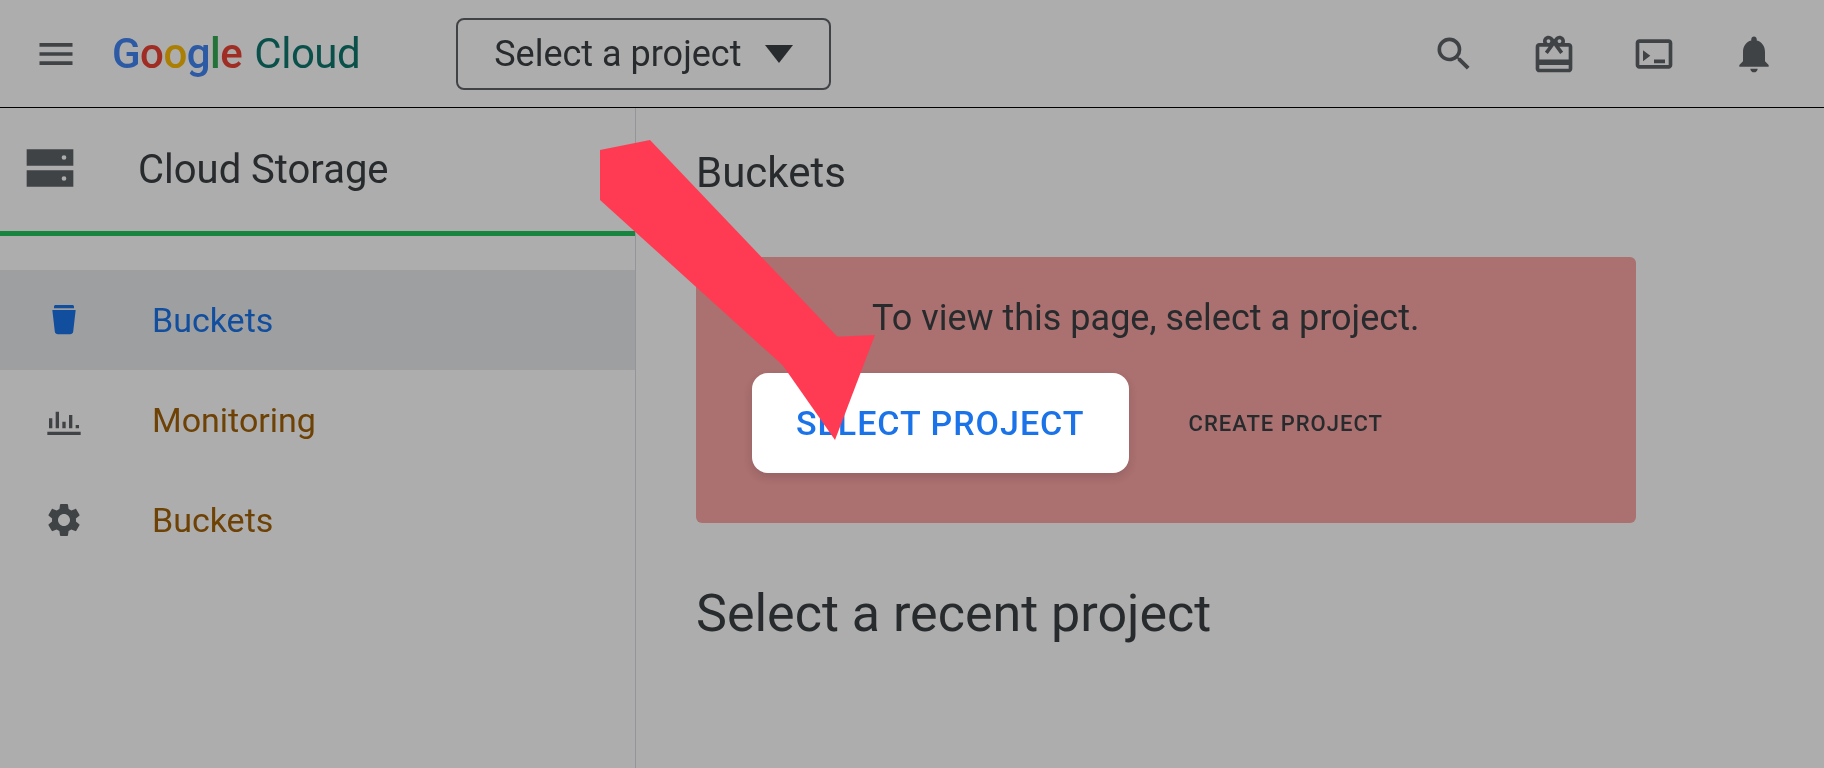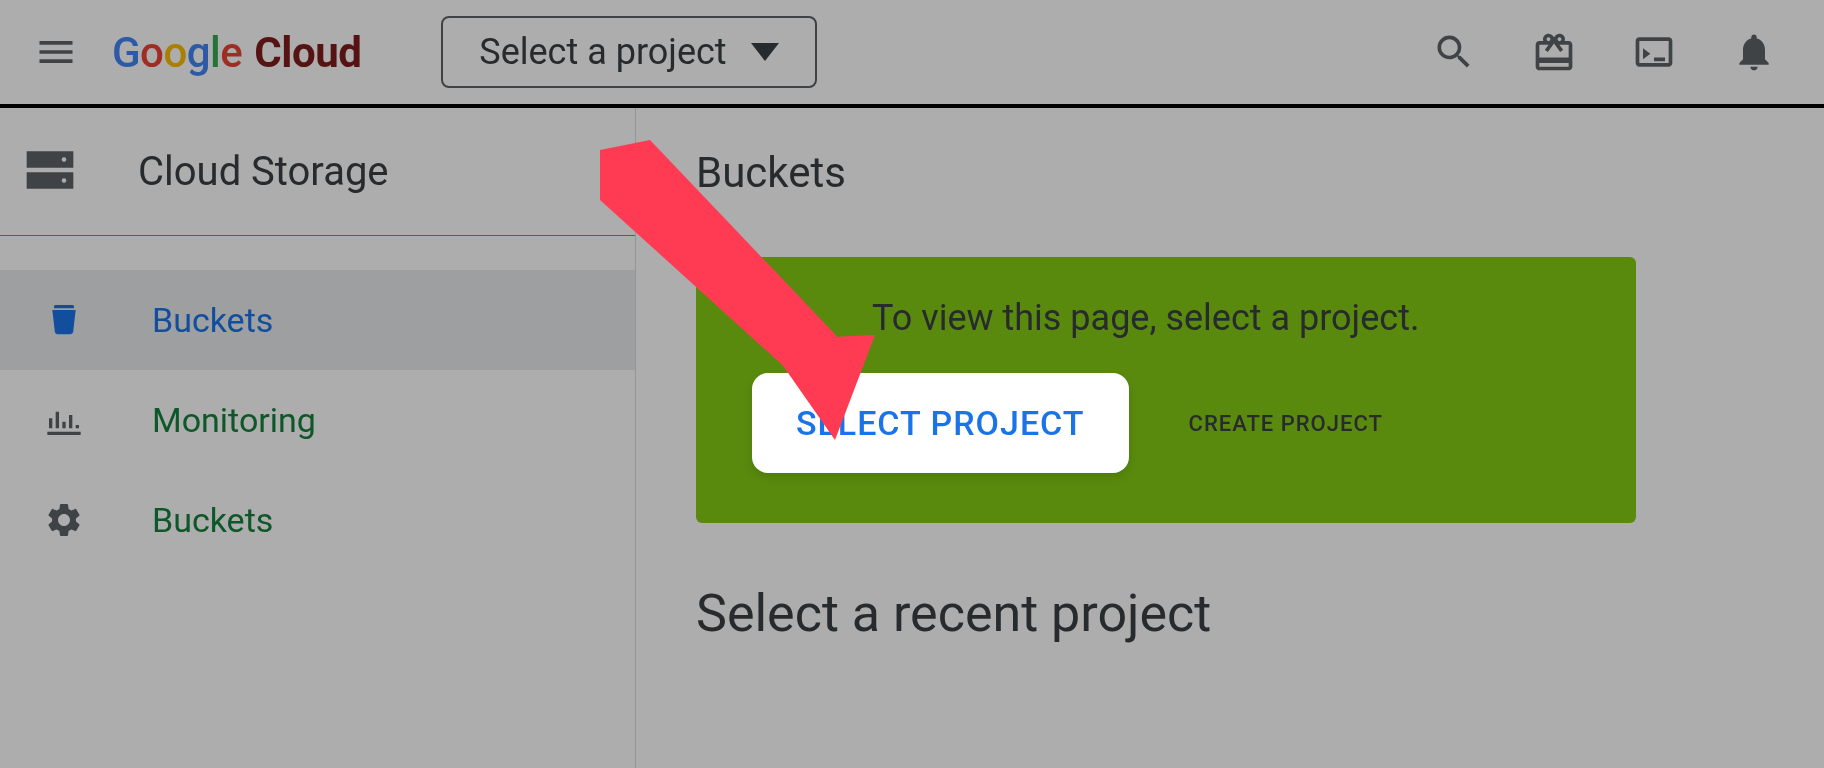--- a/index.html
+++ b/index.html
@@ -11,34 +11,34 @@
     position: absolute;
     inset: 0;
     background: rgba(0,0,0,0.32);
     z-index: 50;
     pointer-events: none;
   }
 
   
   .header {
     height: 108px;
-    border-bottom: 4px solid #000000;
+    border-bottom: 1px solid #000000;
     display: flex;
     align-items: center;
     padding: 0 30px 0 20px;
     gap: 20px;
   }
   .hamburger { width:72px; display:flex; justify-content:center; align-items:center; }
   .hamburger svg { width:44px; height:44px; }
   .logo { display:flex; align-items:center; gap:8px; font-size:42px; color:#5f6368; letter-spacing:-0.5px; }
   .logo .g { font-weight:500; }
   .g1{color:#4285F4;} .g2{color:#EA4335;} .g3{color:#FBBC05;} .g4{color:#4285F4;} .g5{color:#34A853;} .g6{color:#EA4335;}
-  .logo .cloud { color:#7f1d1d; font-weight:700; margin-left:4px;text-align:center; }
+  .logo .cloud { color:#0f766e; font-weight:400; margin-left:4px;text-align:center; }
   .project-picker {
-    margin-left: 60px;
+    margin-left: 76px;
     height: 72px;
     padding: 0 36px;
     border: 2px solid #5f6368;
     border-radius: 8px;
     display: flex;
     align-items: center;
     gap: 24px;
     font-size: 36px;
     color: #3c4043;
     cursor: pointer;
@@ -47,39 +47,39 @@
     width:0;height:0;border-left:14px solid transparent;border-right:14px solid transparent;border-top:18px solid #3c4043;
   }
   .header-spacer { flex:1; }
   .header-icon { width:80px; display:flex; justify-content:center; align-items:center; }
   .header-icon svg { width:44px; height:44px; fill:#5f6368; }
 
   
   .body { display:flex; height: calc(768px - 108px); }
   .sidebar { width:636px; border-right:1px solid #dadce0; display:flex; flex-direction:column; }
   .sidebar-header {
-    height:128px; border-bottom:1px solid #22c55e;
+    height:128px; border-bottom:5px solid #22c55e;
     display:flex; align-items:center; padding-left:22px; gap:60px;
   }
   .storage-icon svg { width:56px; height:56px; fill:#5f6368; }
   .sidebar-title { font-size:40px; color:#3c4043; }
   .nav-item {
     height:100px; display:flex; align-items:center; padding-left:42px; gap:66px;
-    font-size:34px; color:#15803d; cursor:pointer;
+    font-size:34px; color:#a16207; cursor:pointer;
   }
   .nav-item.selected { background:#e8eaed; color:#1a73e8; }
   .nav-item.selected .nav-icon svg { fill:#1a73e8; }
   .nav-icon { width:44px; display:flex; justify-content:center; }
   .nav-icon svg { width:40px; height:40px; fill:#5f6368; }
   .nav-gap { height:34px; }
 
   .main { flex:1; padding:40px 60px; position:relative; }
   .main-title { font-size:42px; color:#3c4043; margin-bottom:60px; }
   .prompt-card {
-    background:#84cc16;
+    background:#fca5a5;
     border-radius:6px;
     padding:40px 56px 50px 56px;
     width: 940px;
   }
   .prompt-text { font-size:36px; color:#3c4043; margin-bottom:34px; padding-left:120px; }
   .prompt-actions { display:flex; align-items:center; gap:60px; }
   .select-btn {
     background:#fff;
     border-radius:16px;
     height:100px;

